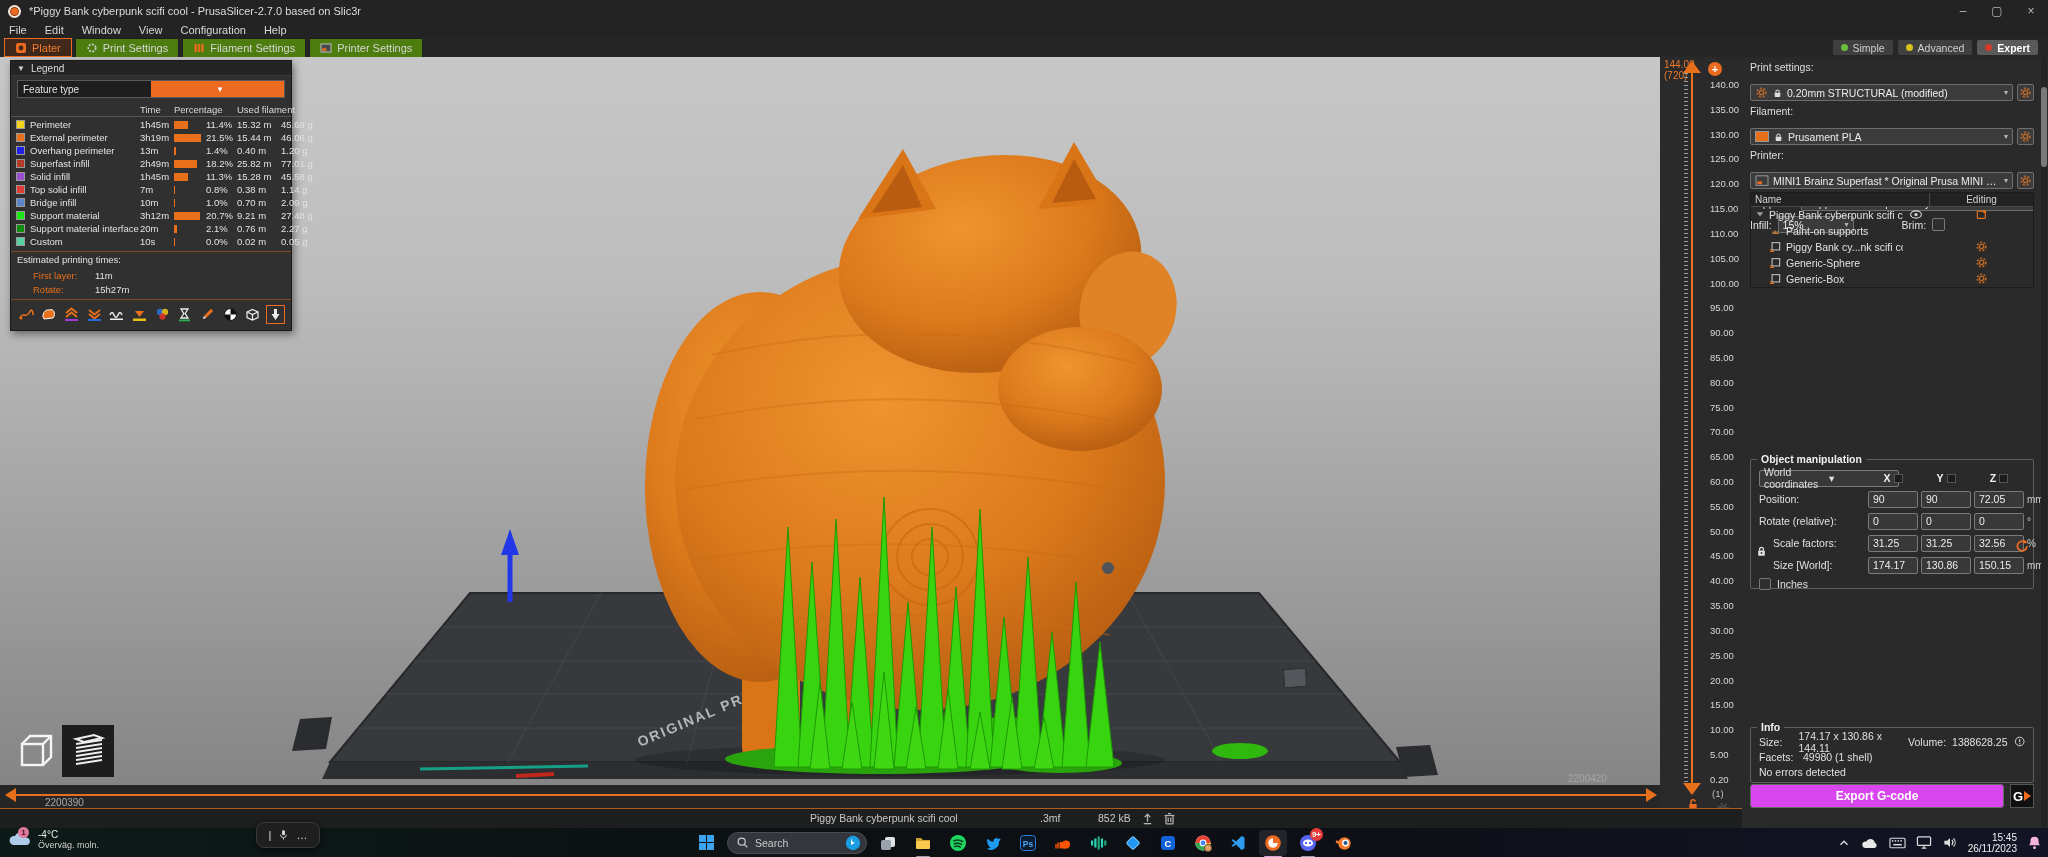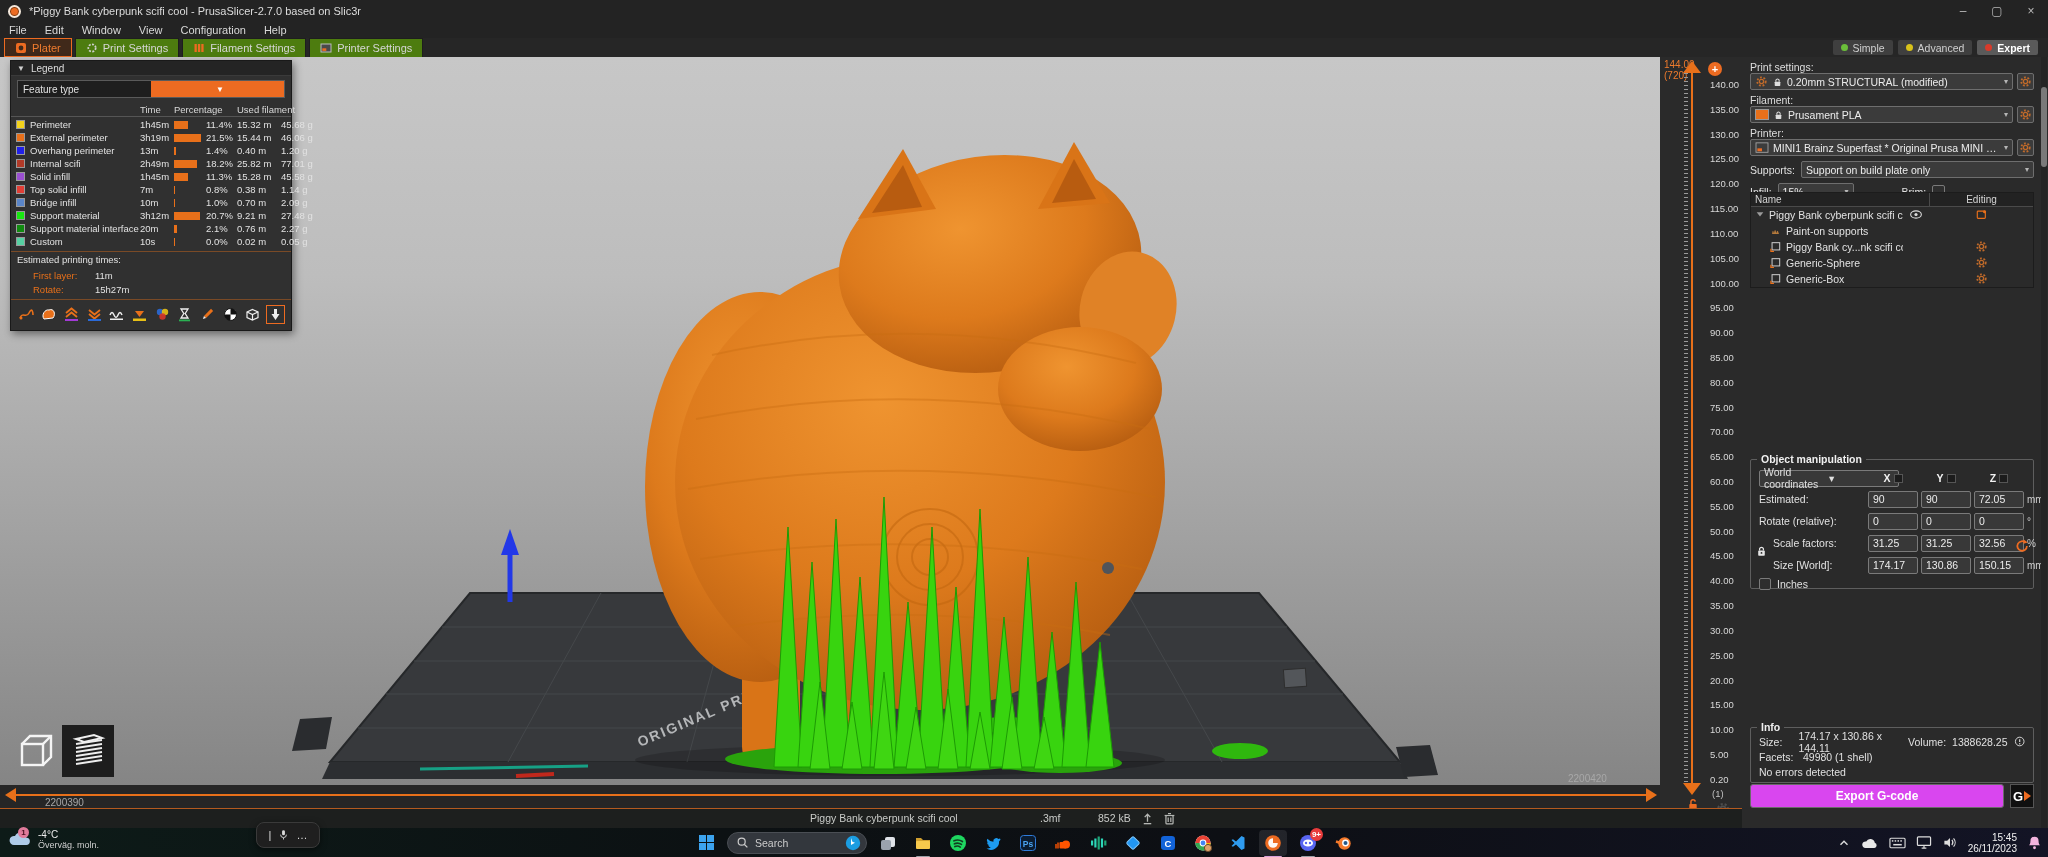--- a/index.html
+++ b/index.html
@@ -73,21 +73,21 @@
   .hs-rv { position:absolute; left:1568px; top:-12px; font-size:10px; color:#a8a8a8; }
 
   
   .filebar { position:absolute; left:0; top:808px; width:1742px; height:20px; background:#1d1f1e; border-top:1px solid #b35a1f; color:#c9cbc8; font-size:10.5px; }
   .filebar span { position:absolute; top:3px; }
 
   
   .sidebar { position:absolute; left:1742px; top:57px; width:306px; height:771px; background:#2a2a2a; color:#e0e0e0; font-size:10.5px; }
   .sb-block { position:absolute; left:8px; width:284px; }
   .sb-label { color:#dedede; font-size:10.5px; height:12px; margin-top:4px; }
-  .combo-row { display:flex; gap:4px; margin-top:0; }
+  .combo-row { display:flex; gap:4px; margin-top:11px; }
   .combo { flex:1; height:17px; background:#3b3b3b; border:1px solid #6e6e6e; border-radius:2px; display:flex; align-items:center; gap:4px; padding:0 4px; overflow:hidden; }
   .combo .ctext { flex:1; font-size:10.5px; color:#ececec; white-space:nowrap; overflow:hidden; text-overflow:ellipsis; }
   .combo .chev { color:#b5b5b5; font-size:8px; }
   .sq-btn { width:17px; height:17px; background:#3b3b3b; border:1px solid #6e6e6e; border-radius:2px; display:flex; align-items:center; justify-content:center; flex:none; }
   .fil-sw { width:14px; height:11px; background:#e8701a; border:1px solid #999; flex:none; }
   .inline-row { display:flex; align-items:center; gap:6px; margin-top:5px; }
   .chk { width:13px; height:13px; background:#2e2e2e; border:1px solid #7a7a7a; border-radius:2px; }
 
   .objlist { border:1px solid #1c1c1c; }
   .ol-hdr { display:flex; height:14px; background:#222222; border-bottom:1px solid #4a4a4a; font-size:10px; color:#d5d5d5; align-items:center; }
@@ -357,21 +357,21 @@
             <span>13m</span>
             <span class="lg-bar">
               <i style="width:1.75px"></i>
             </span>
             <span>1.4%</span>
             <span>0.40 m</span>
             <span>1.20 g</span>
           </div>
           <div class="lg-grid">
             <span class="sw" style="background:#b13a28"></span>
-            <span>Internal scifi</span>
+            <span>Superfast infill</span>
             <span>2h49m</span>
             <span class="lg-bar">
               <i style="width:22.75px"></i>
             </span>
             <span>18.2%</span>
             <span>25.82 m</span>
             <span>77.01 g</span>
           </div>
           <div class="lg-grid">
             <span class="sw" style="background:#9a4fd0"></span>
@@ -821,21 +821,21 @@
               <i class="axbox"></i>
             </span>
           <span class="axhdr">
               <span>Z</span>
               <i class="axbox"></i>
             </span>
           <span></span>
         </div>
         <div>
             <div class="mrow">
-              <span class="">Estimated:</span>
+              <span class="">Position:</span>
               <span class="inp">90</span>
               <span class="inp">90</span>
               <span class="inp">72.05</span>
               <span class="unit">mm</span>
             </div>
             <div class="mrow">
               <span class="">Rotate (relative):</span>
               <span class="inp">0</span>
               <span class="inp">0</span>
               <span class="inp">0</span>

